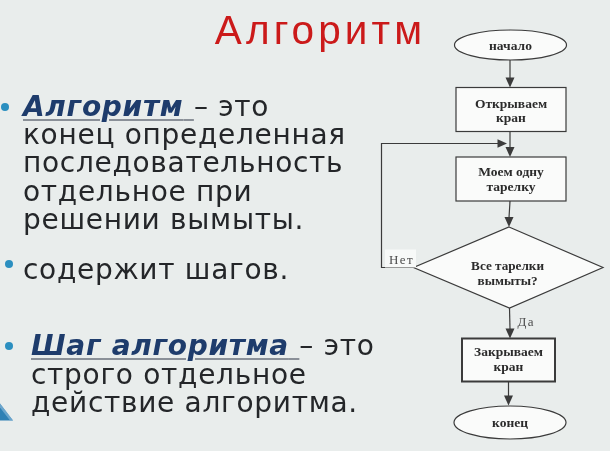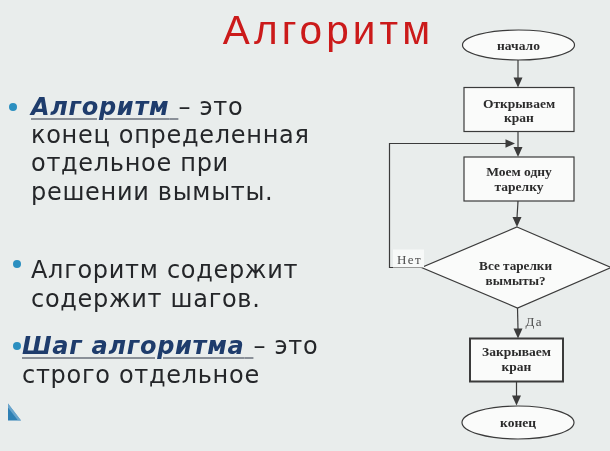--- a/index.html
+++ b/index.html
@@ -3,35 +3,35 @@
 <meta charset="utf-8">
 <style>
   * { margin: 0; padding: 0; box-sizing: border-box; }
   html, body { width: 610px; height: 451px; }
   body {
     position: relative;
     background: #e9edec;
     overflow: hidden;
     font-family: "DejaVu Sans", sans-serif;
   }
-  .slide { position: absolute; inset: 0; margin-left: 8px; }
+  .slide { position: absolute; inset: 0; }
 
   .title {
     position: absolute;
     left: 214.8px; top: 7.4px;
     font-family: "Liberation Sans", sans-serif;
     font-size: 40.5px;
     letter-spacing: 4.1px;
     color: #cb1a1a;
     white-space: nowrap;
   }
 
   .bullet-item {
     position: absolute;
-    font-size: 24px;
+    font-size: 28px;
     line-height: 28.4px;
     color: #242629;
     letter-spacing: 0.7px;
   }
   .bullet-item .line { display: block; white-space: nowrap; }
   .term {
     font-weight: bold;
     font-style: italic;
     color: #1e3c6c;
     text-decoration: underline;
@@ -47,21 +47,21 @@
     width: 8px; height: 8px;
     border-radius: 50%;
     background: #2b8fc0;
   }
   #dot1 { left: 1px;   top: 103.3px; }
   #dot2 { left: 4.9px; top: 260px; }
   #dot3 { left: 5px;   top: 341.5px; }
 
   #item1 { top: 92.5px;  left: 23px; }
   #item2 { top: 256.1px; left: 23px; }
-  #item3 { top: 332.1px; left: 14px; }
+  #item3 { top: 332.1px; left: 31px; }
 
   .corner-tri { position: absolute; left: 0; top: 400px; }
 
   .flowchart { position: absolute; left: 370px; top: 18px; filter: blur(0.34px); }
   .fc-text {
     font-family: "Liberation Serif", serif;
     font-weight: bold;
     fill: #2b2b2b;
     font-size: 13.5px;
     text-anchor: middle;
@@ -81,32 +81,33 @@
 
   <div class="title">Алгоритм</div>
 
   <span class="dot" id="dot1"></span>
   <span class="dot" id="dot2"></span>
   <span class="dot" id="dot3"></span>
 
   <div class="bullet-item" id="item1">
     <span class="line"><span class="term">Алгоритм</span><span>– это</span></span>
     <span class="line">конец определенная</span>
+    <span class="line">последовательность</span>
     <span class="line">отдельное при</span>
     <span class="line">решении вымыты.</span>
   </div>
 
   <div class="bullet-item" id="item2">
-    <span class="line"><span class="term"></span><span>Алгоритм содержит</span></span>
     <span class="line">содержит шагов.</span>
   </div>
 
   <div class="bullet-item" id="item3">
     <span class="line"><span class="term">Шаг алгоритма</span><span>– это</span></span>
     <span class="line">строго отдельное</span>
+    <span class="line">действие алгоритма.</span>
   </div>
 
   <svg class="corner-tri" width="16" height="21" viewBox="0 0 16 21">
     <polygon points="0,3.5 13,20.5 0,20.5" fill="#2e80b4"></polygon>
     <polygon points="0,3.5 13,20.5 10,20.5 0,7.5" fill="#7fb2d4" opacity="0.75"></polygon>
   </svg>
 
   <svg class="flowchart" width="240" height="433" viewBox="0 0 240 433">
     <g stroke="#3b3b3b" stroke-width="1.2" fill="none">
 

